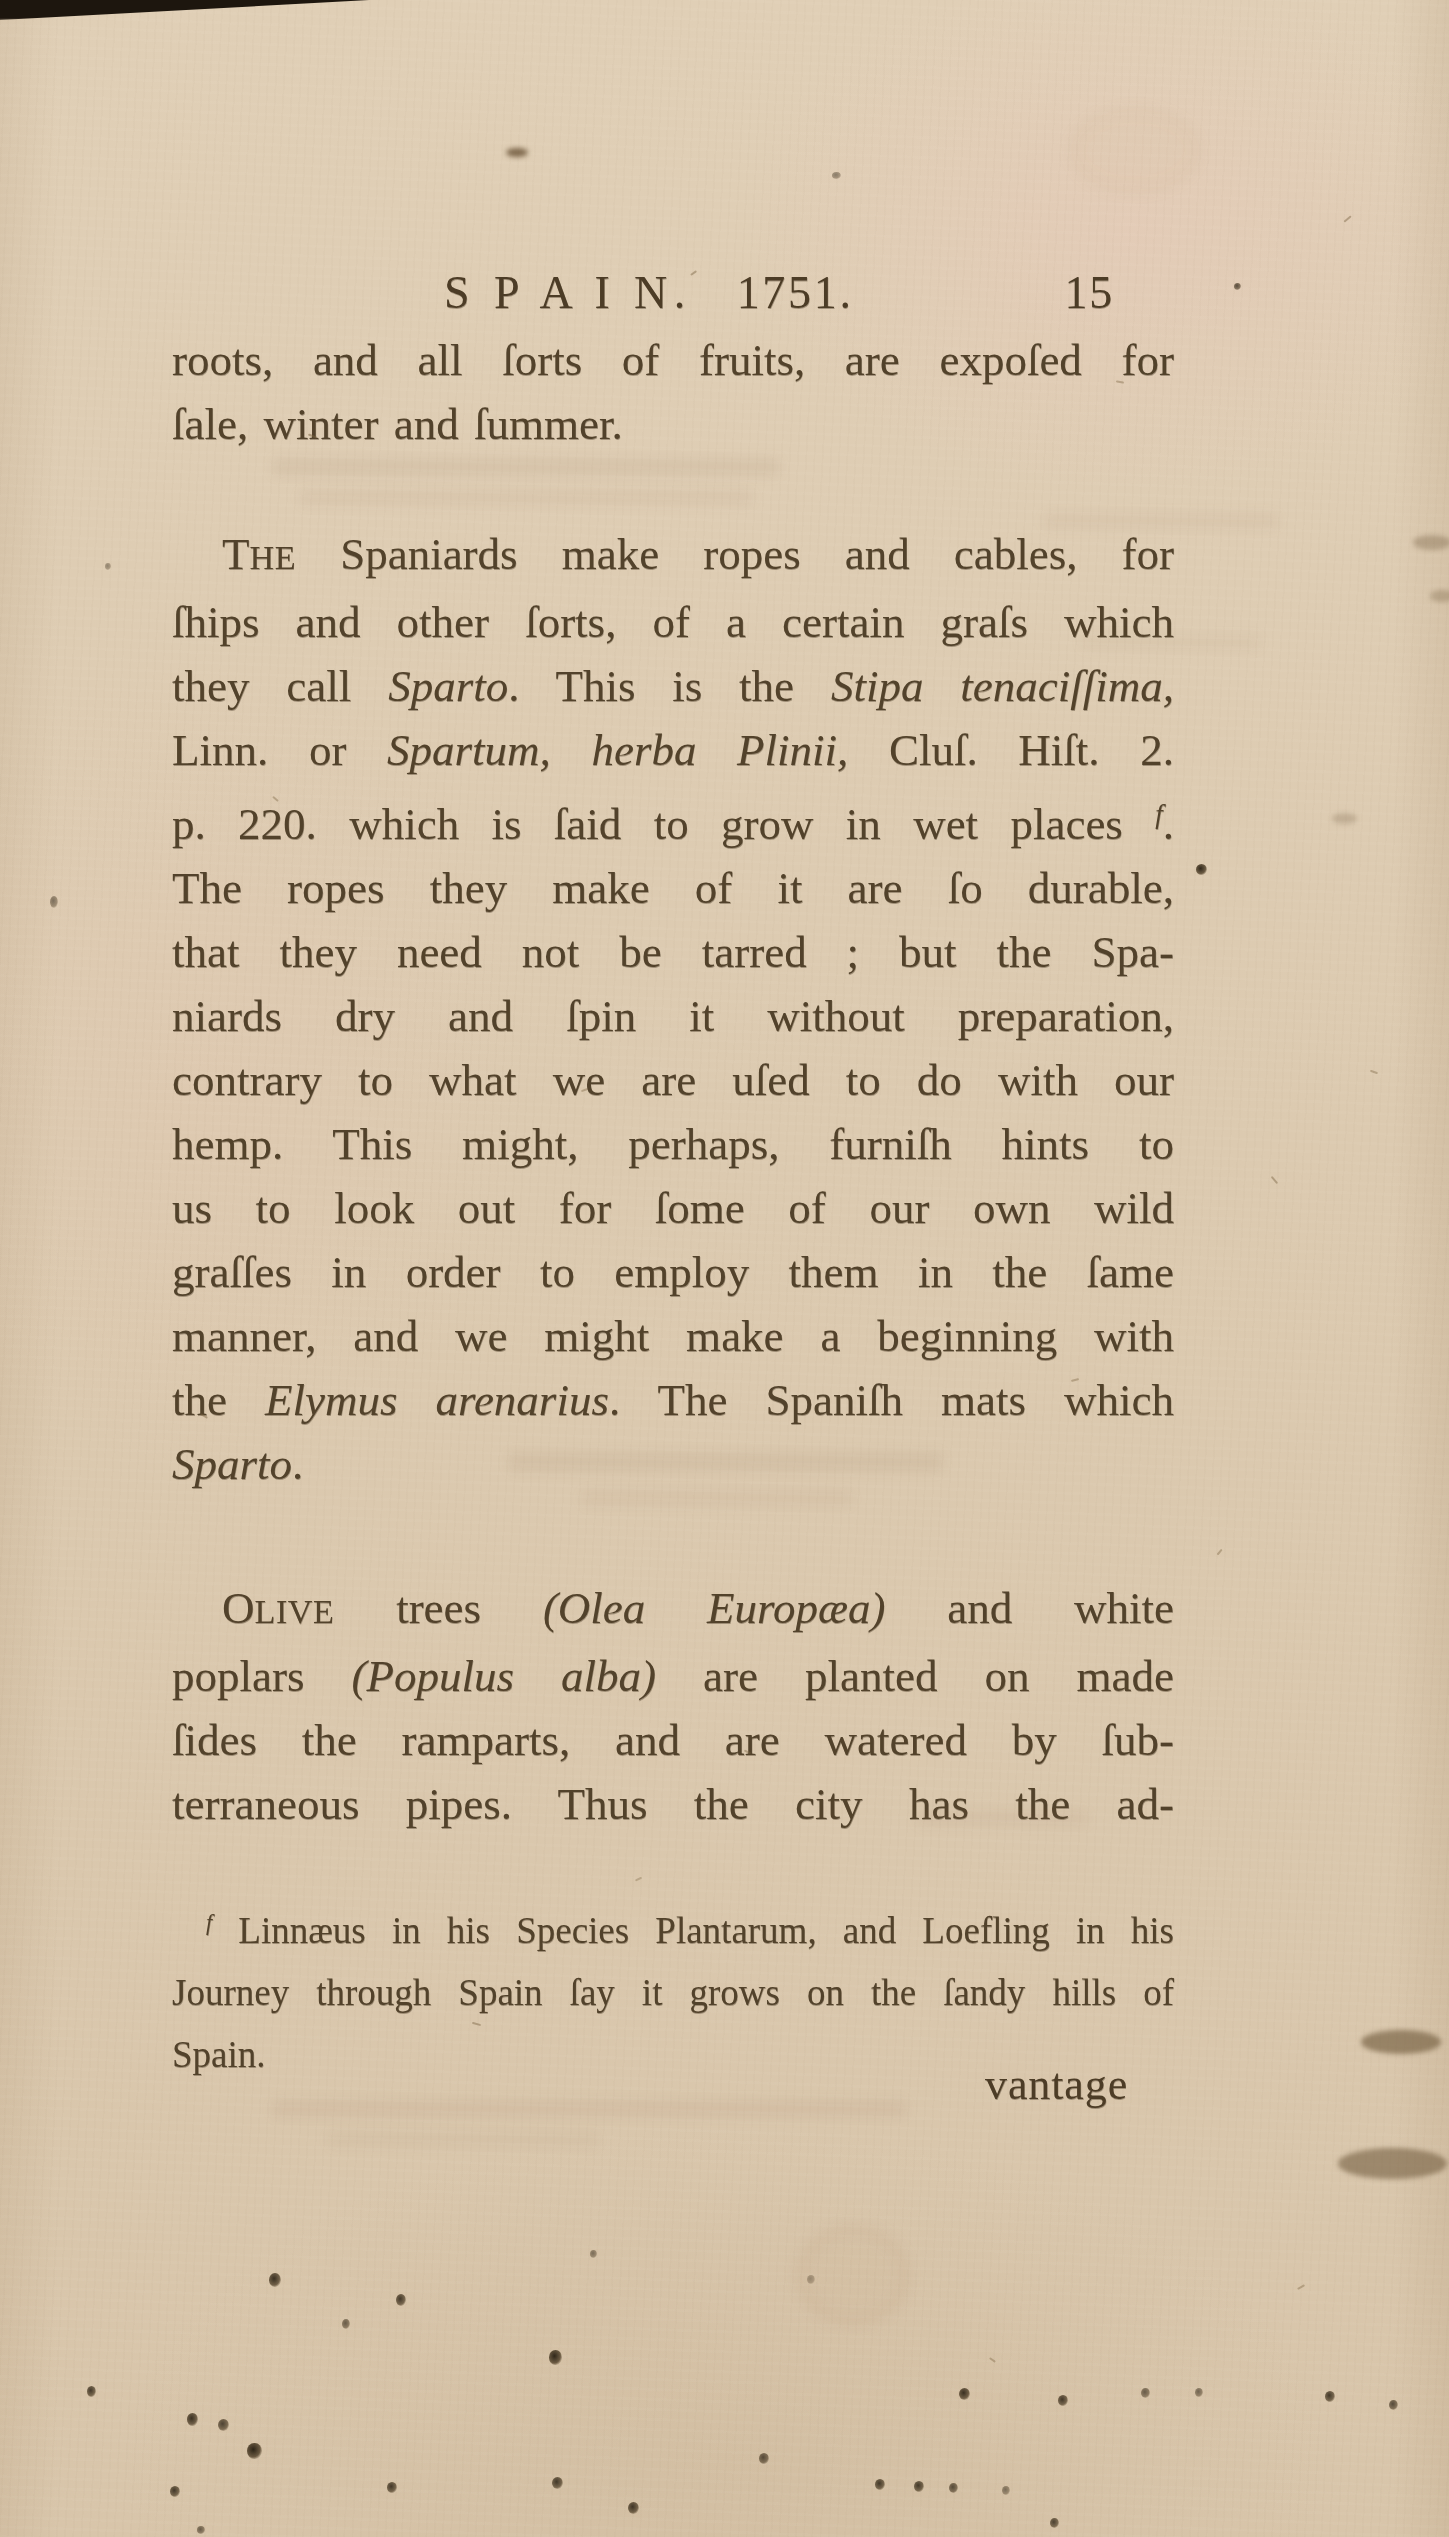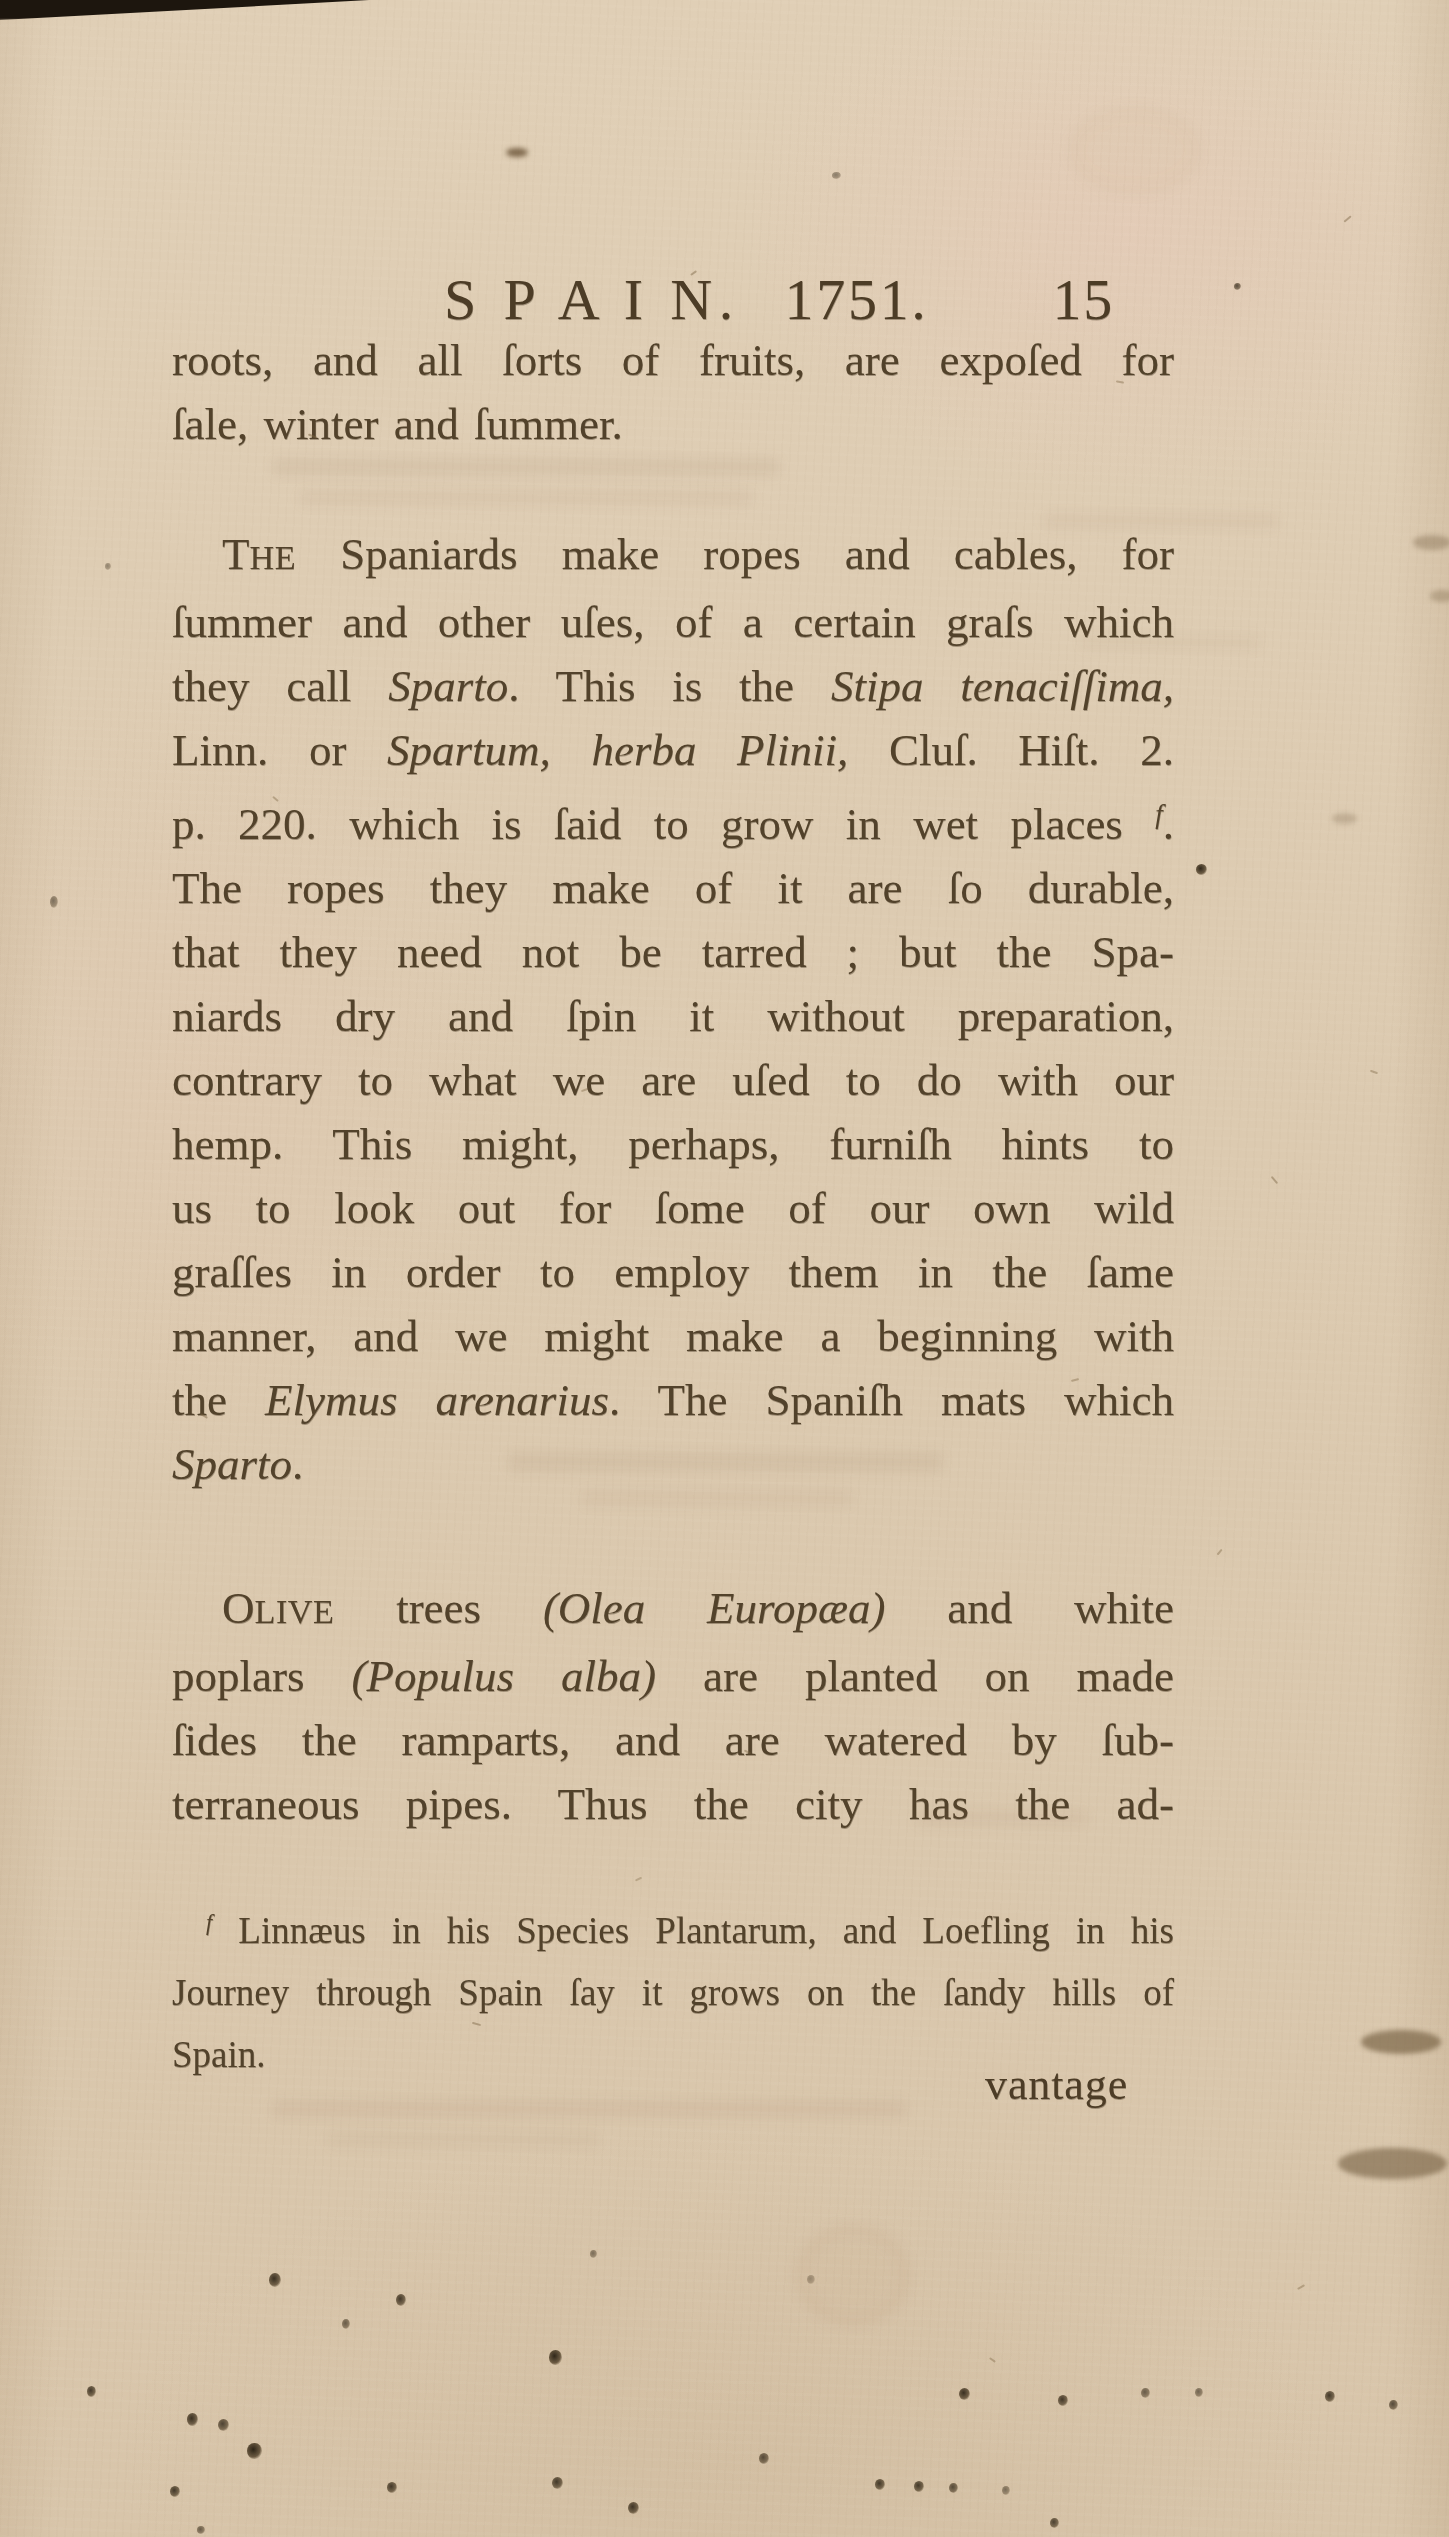--- a/index.html
+++ b/index.html
@@ -22,21 +22,21 @@
     background-image:
       repeating-linear-gradient(93deg, rgba(120,95,65,0.025) 0 1.8px, transparent 1.8px 8.2px),
       repeating-linear-gradient(2deg, rgba(255,250,240,0.03) 0 2.7px, transparent 2.7px 10px);
   }
   .corner-wedge{
     position:absolute;top:-1.8px;left:-1.8px;width:404px;height:22px;
     background:#1d160e;clip-path:polygon(0 0,100% 0,0 100%);filter:blur(1.1px);
   }
   .header{
     position:absolute;top:234px;left:172px;width:1002px;
-    display:flex;align-items:baseline;font-size:58px;color:#4c3c26;
+    display:flex;align-items:baseline;font-size:46px;color:#4c3c26;
   }
   .header .title{margin-left:272px;letter-spacing:6.4px;}
   .header .date{margin-left:45px;letter-spacing:2.7px;margin-top:32px;}
   .header .folio{margin-left:auto;margin-right:60px;letter-spacing:1.8px;}
   .para{position:absolute;left:172px;width:1002px;}
   .para .tline{
     text-align:justify;text-align-last:justify;
     word-spacing:0.09em;white-space:normal;
   }
   .para .tline.last{text-align-last:left;}
@@ -63,21 +63,21 @@
     <span class="folio">15</span>
   </div>
 
   <div id="text-layer">
       <div class="para body" style="top: 328px;">
         <div class="tline"><span>roots, and all ſorts of fruits, are expoſed for</span></div>
         <div class="tline last"><span>ſale, winter and ſummer.</span></div>
       </div>
       <div class="para body" style="top: 522px;">
         <div class="tline ind"><span>T</span><span class="sc">HE</span><span> Spaniards make ropes and cables, for</span></div>
-        <div class="tline"><span>ſummer and other uſes, of a certain graſs which</span></div>
+        <div class="tline"><span>ſhips and other ſorts, of a certain graſs which</span></div>
         <div class="tline"><span>they call </span><span class="it">Sparto</span><span>.  This is the </span><span class="it">Stipa tenaciſſima,</span></div>
         <div class="tline"><span>Linn. or </span><span class="it">Spartum, herba Plinii,</span><span> Cluſ. Hiſt. 2.</span></div>
         <div class="tline"><span>p. 220. which is ſaid to grow in wet places </span><span class="sup">f</span><span>.</span></div>
         <div class="tline"><span>The ropes they make of it are ſo durable,</span></div>
         <div class="tline"><span>that they need not be tarred ; but the Spa-</span></div>
         <div class="tline"><span>niards dry and ſpin it without preparation,</span></div>
         <div class="tline"><span>contrary to what we are uſed to do with our</span></div>
         <div class="tline"><span>hemp.  This might, perhaps, furniſh hints to</span></div>
         <div class="tline"><span>us to look out for ſome of our own wild</span></div>
         <div class="tline"><span>graſſes in order to employ them in the ſame</span></div>

